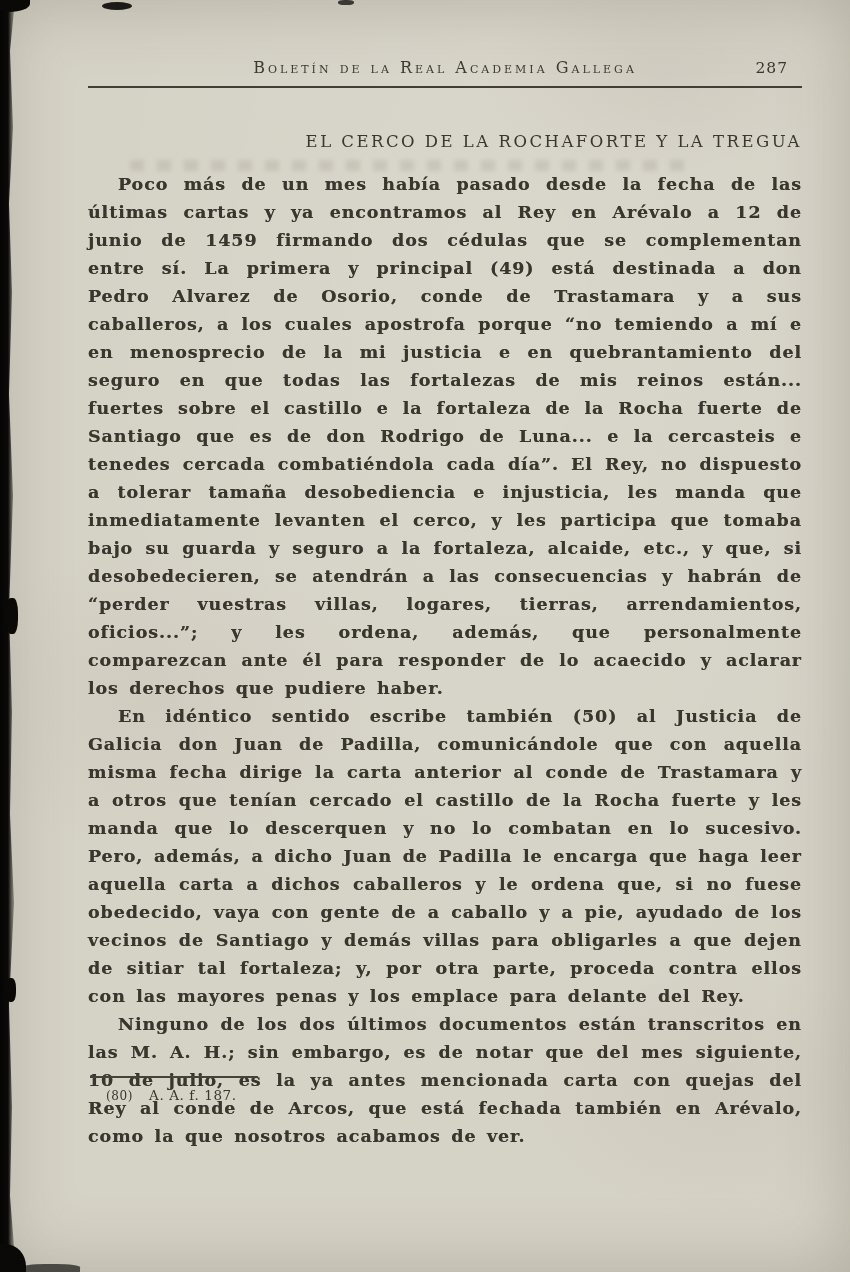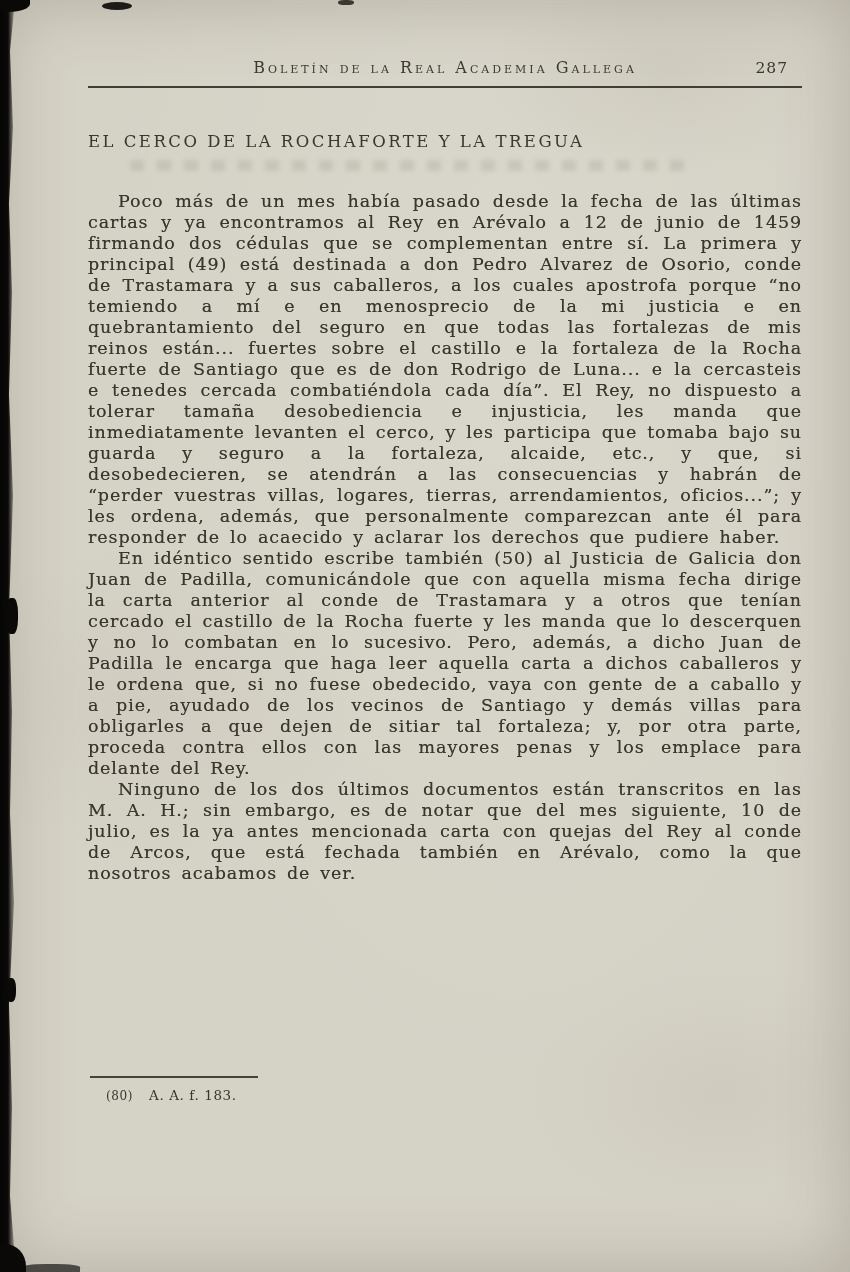--- a/index.html
+++ b/index.html
@@ -72,36 +72,37 @@
     left: 88px; top: 86px;
     width: 714px; height: 2px;
     background: #413e35;
   }
   
   .article-title {
     position: absolute;
     left: 88px; top: 132px;
     width: 714px;
     margin: 0;
-    text-align: left;
+    text-align: right;
     font-size: 16.5px;
     font-weight: 500;
     letter-spacing: 2.5px;
     color: #3a372e;
   }
   .article-body {
     position: absolute;
-    left: 88px; top: 191px;
+    left: 88px; top: 170px;
     width: 714px;
     font-size: 17.5px;
-    line-height: 21px;
+    line-height: 28px;
     text-align: justify;
     letter-spacing: 0.9px;
     word-spacing: 3.5px;
     text-shadow: 0 0 0.6px rgba(57,54,46,0.65);
+    font-weight: bold;
   }
   .article-body p {
     margin: 0;
     text-indent: 30px;
   }
   
   .footnote-rule {
     position: absolute;
     left: 90px; top: 1076px;
     width: 168px; height: 1.5px;
@@ -143,17 +144,17 @@
 
   <main class="article-body">
     <p class="para">Poco más de un mes había pasado desde la fecha de las últimas cartas y ya encontramos al Rey en Arévalo a 12 de junio de 1459 firmando dos cédulas que se complementan entre sí. La primera y principal (49) está destinada a don Pedro Alvarez de Osorio, conde de Trastamara y a sus caballeros, a los cuales apostrofa porque “no temiendo a mí e en menosprecio de la mi justicia e en quebrantamiento del seguro en que todas las fortalezas de mis reinos están... fuertes sobre el castillo e la fortaleza de la Rocha fuerte de Santiago que es de don Rodrigo de Luna... e la cercasteis e tenedes cercada combatiéndola cada día”. El Rey, no dispuesto a tolerar tamaña desobediencia e injusticia, les manda que inmediatamente levanten el cerco, y les participa que tomaba bajo su guarda y seguro a la fortaleza, alcaide, etc., y que, si desobedecieren, se atendrán a las consecuencias y habrán de “perder vuestras villas, logares, tierras, arrendamientos, oficios...”; y les ordena, además, que personalmente comparezcan ante él para responder de lo acaecido y aclarar los derechos que pudiere haber.</p>
     <p class="para">En idéntico sentido escribe también (50) al Justicia de Galicia don Juan de Padilla, comunicándole que con aquella misma fecha dirige la carta anterior al conde de Trastamara y a otros que tenían cercado el castillo de la Rocha fuerte y les manda que lo descerquen y no lo combatan en lo sucesivo. Pero, además, a dicho Juan de Padilla le encarga que haga leer aquella carta a dichos caballeros y le ordena que, si no fuese obedecido, vaya con gente de a caballo y a pie, ayudado de los vecinos de Santiago y demás villas para obligarles a que dejen de sitiar tal fortaleza; y, por otra parte, proceda contra ellos con las mayores penas y los emplace para delante del Rey.</p>
     <p class="para">Ninguno de los dos últimos documentos están transcritos en las M. A. H.; sin embargo, es de notar que del mes siguiente, 10 de julio, es la ya antes mencionada carta con quejas del Rey al conde de Arcos, que está fechada también en Arévalo, como la que nosotros acabamos de ver.</p>
   </main>
 
   <div class="footnote-rule"></div>
   <footer class="footnotes">
     <div class="footnote">
-      <span class="fn-marker">(80)</span><span class="fn-text">A. A. f. 183.</span>
+      <span class="fn-marker">(80)</span><span class="fn-text">A. A. f. 187.</span>
     </div>
   </footer>
 
 </div>
 
 </body></html>

